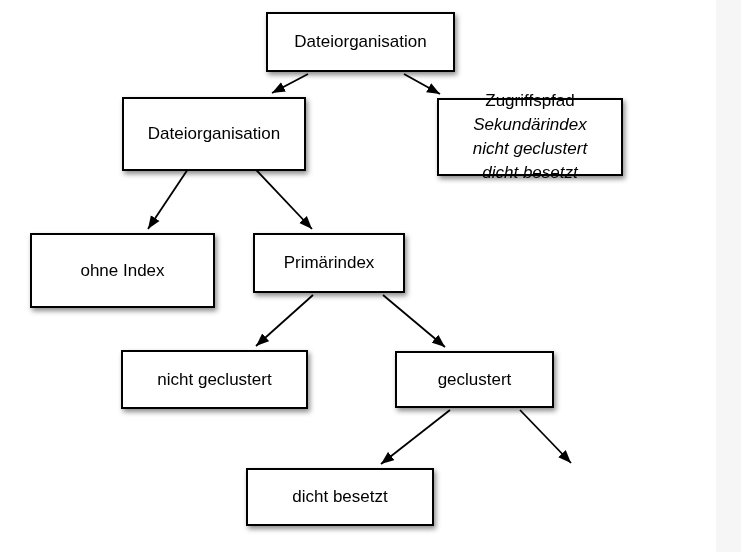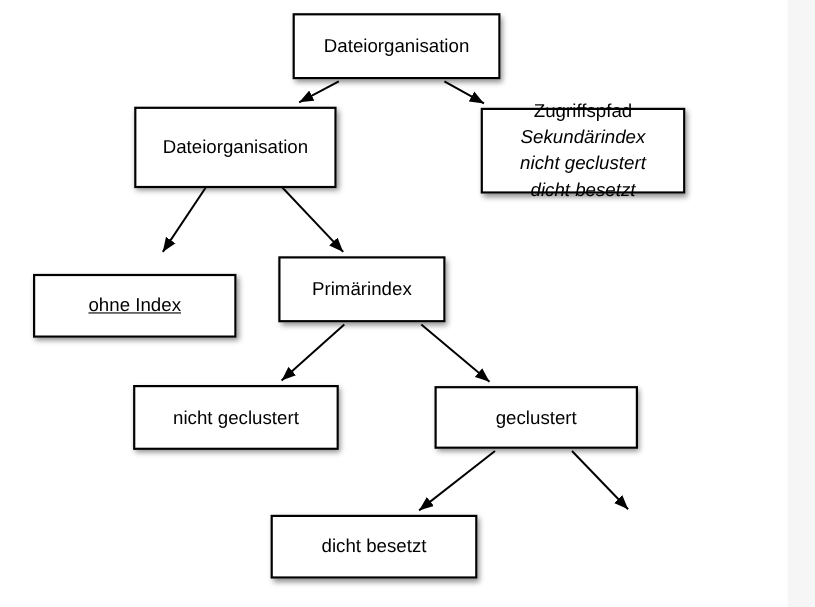--- a/index.html
+++ b/index.html
@@ -86,33 +86,33 @@
     <span>Dateiorganisation</span>
   </div>
 
   <div class="node" style="left:437px; top:98px; width:186px; height:78px;">
     <div>Zugriffspfad</div>
     <div class="italic">Sekundärindex</div>
     <div class="italic">nicht geclustert</div>
     <div class="italic">dicht besetzt</div>
   </div>
 
-  <div class="node" style="left:30px; top:249px; width:185px; height:58px;text-decoration:underline;">
+  <div class="node" style="left:30px; top:233px; width:185px; height:75px;">
     <span>ohne Index</span>
   </div>
 
   <div class="node" style="left:253px; top:233px; width:152px; height:60px;">
     <span>Primärindex</span>
   </div>
 
   <div class="node" style="left:121px; top:350px; width:187px; height:59px;">
     <span>nicht geclustert</span>
   </div>
 
-  <div class="node" style="left:395px; top:351px; width:185px; height:57px;">
+  <div class="node" style="left:395px; top:351px; width:159px; height:57px;">
     <span>geclustert</span>
   </div>
 
   <div class="node" style="left:246px; top:468px; width:188px; height:58px;">
     <span>dicht besetzt</span>
   </div>
 
 
 </div>
 

